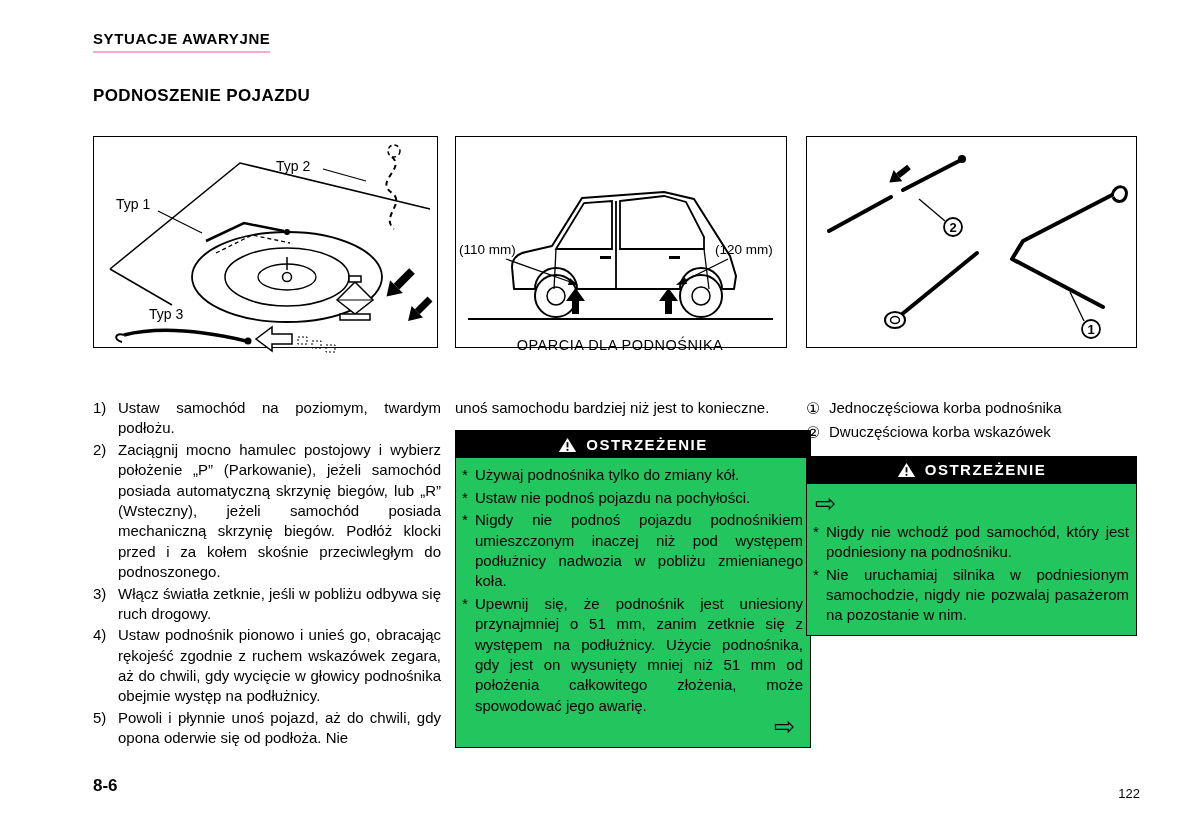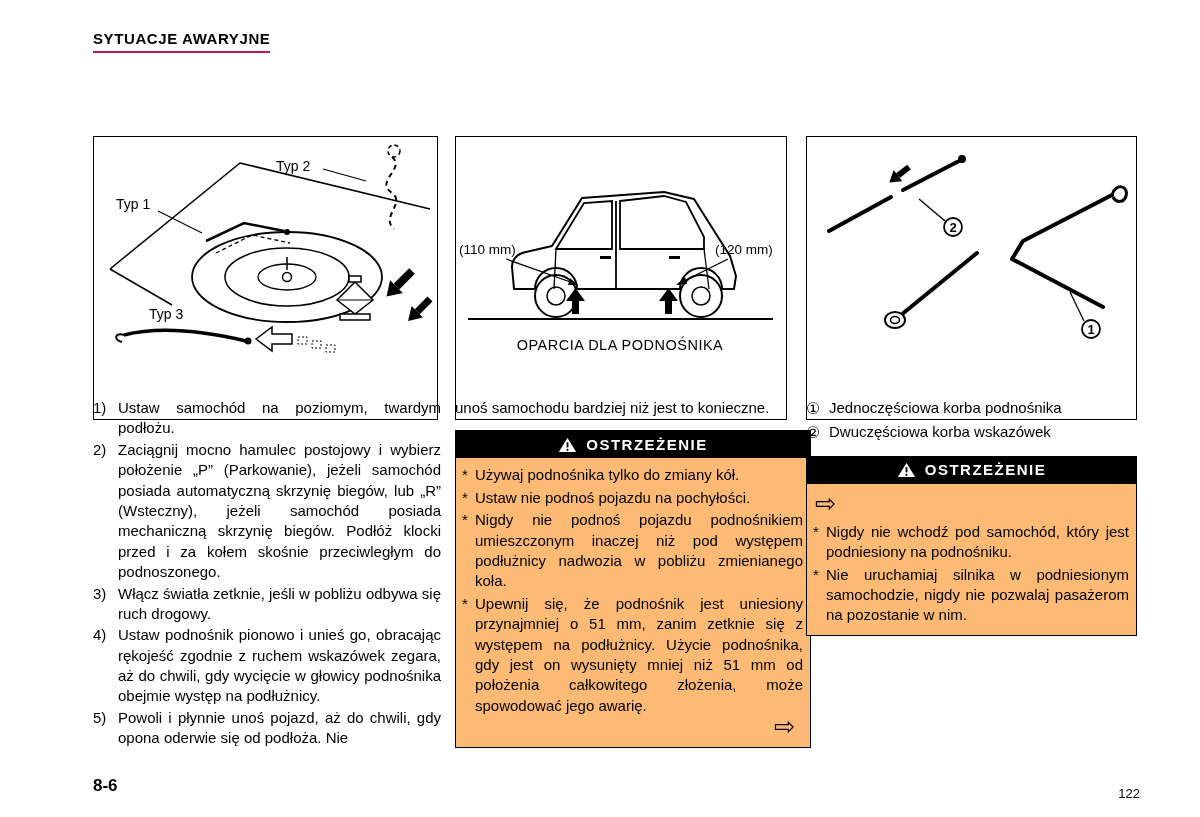--- a/index.html
+++ b/index.html
@@ -2,38 +2,38 @@
 <html><head>
 <meta charset="utf-8">
 <style>
   html,body{margin:0;padding:0;background:#ffffff;}
   .page{
     position:relative;width:1200px;height:817px;background:#fff;color:#000;
     font-family:"Liberation Sans","DejaVu Sans",sans-serif;overflow:hidden;
   }
   .section-header{
     position:absolute;left:93px;top:30px;font-size:15px;font-weight:bold;
-    letter-spacing:0.6px;border-bottom:2px solid #be185d;padding-bottom:4px;
+    letter-spacing:0.6px;border-bottom:2px solid #f9a8d4;padding-bottom:4px;
   }
   .doc-title{position:absolute;left:93px;top:86px;font-size:17px;font-weight:bold;letter-spacing:0.4px;}
-  .figure{position:absolute;top:136px;height:284px;border:1.5px solid #000;box-sizing:border-box;background:#fff;}
+  .figure{position:absolute;top:136px;height:212px;border:1.5px solid #000;box-sizing:border-box;background:#fff;}
   #fig-storage{left:93px;width:345px;}
   #fig-car{left:455px;width:332px;}
   #fig-cranks{left:806px;width:331px;}
   .figure svg{display:block;}
   svg text{font-family:"Liberation Sans","DejaVu Sans",sans-serif;fill:#000;}
   .col{position:absolute;top:398px;font-size:15px;line-height:1.36;}
   #col-left{left:93px;width:348px;}
   #col-mid{left:455px;width:356px;}
   #col-right{left:806px;width:331px;}
   .num-item{display:flex;margin-bottom:1px;}
   .num-item .num{flex:0 0 25px;}
   .num-item .itext{flex:1;text-align:justify;}
   .para{text-align:justify;}
-  .warn-box{border:1.5px solid #000;margin-top:12px;background:#fdba74;}
+  .warn-box{border:1.5px solid #000;margin-top:12px;background:#22c55e;}
   .warn-banner{
     color:#fff;font-weight:bold;font-size:15px;letter-spacing:1.5px;
     display:flex;align-items:center;justify-content:center;gap:9px;height:27px;
   }
   .warn-body{padding:7px 7px 7px 6px;}
   .warn-item{display:flex;margin-bottom:2px;}
   .warn-item .bullet{flex:0 0 13px;}
   .warn-item .wtext{flex:1;text-align:justify;}
   .cont-arrow{font-size:25px;line-height:1;}
   .arrow-bottom{text-align:right;padding:0 8px 0 0;margin-top:-4px;}
@@ -43,20 +43,21 @@
   .legend-item .ltext{flex:1;}
   .footer-left{position:absolute;left:93px;top:776px;font-size:17px;font-weight:bold;}
   .footer-right{position:absolute;right:60px;top:786px;font-size:13px;font-weight:normal;}
 </style>
 </head>
 <body>
 
 <div class="page">
 
   <div class="section-header">SYTUACJE AWARYJNE</div>
+  <div class="doc-title">PODNOSZENIE POJAZDU</div>
 
   <div class="figure" id="fig-storage">
     <svg width="342" height="235" viewBox="0 0 342 235">
       <polyline points="16,132 146,26 336,72" fill="none" stroke="#000" stroke-width="1.5"></polyline>
       <line x1="16" y1="132" x2="78" y2="168" stroke="#000" stroke-width="1.5"></line>
       <ellipse cx="193" cy="140" rx="95" ry="45" fill="none" stroke="#000" stroke-width="1.8"></ellipse>
       <ellipse cx="193" cy="140" rx="62" ry="29" fill="none" stroke="#000" stroke-width="1.5"></ellipse>
       <ellipse cx="193" cy="140" rx="29" ry="13" fill="none" stroke="#000" stroke-width="1.3"></ellipse>
       <circle cx="193" cy="140" r="4.5" fill="none" stroke="#000" stroke-width="1.5"></circle>
       <line x1="193" y1="120" x2="193" y2="133" stroke="#000" stroke-width="1.5"></line>

